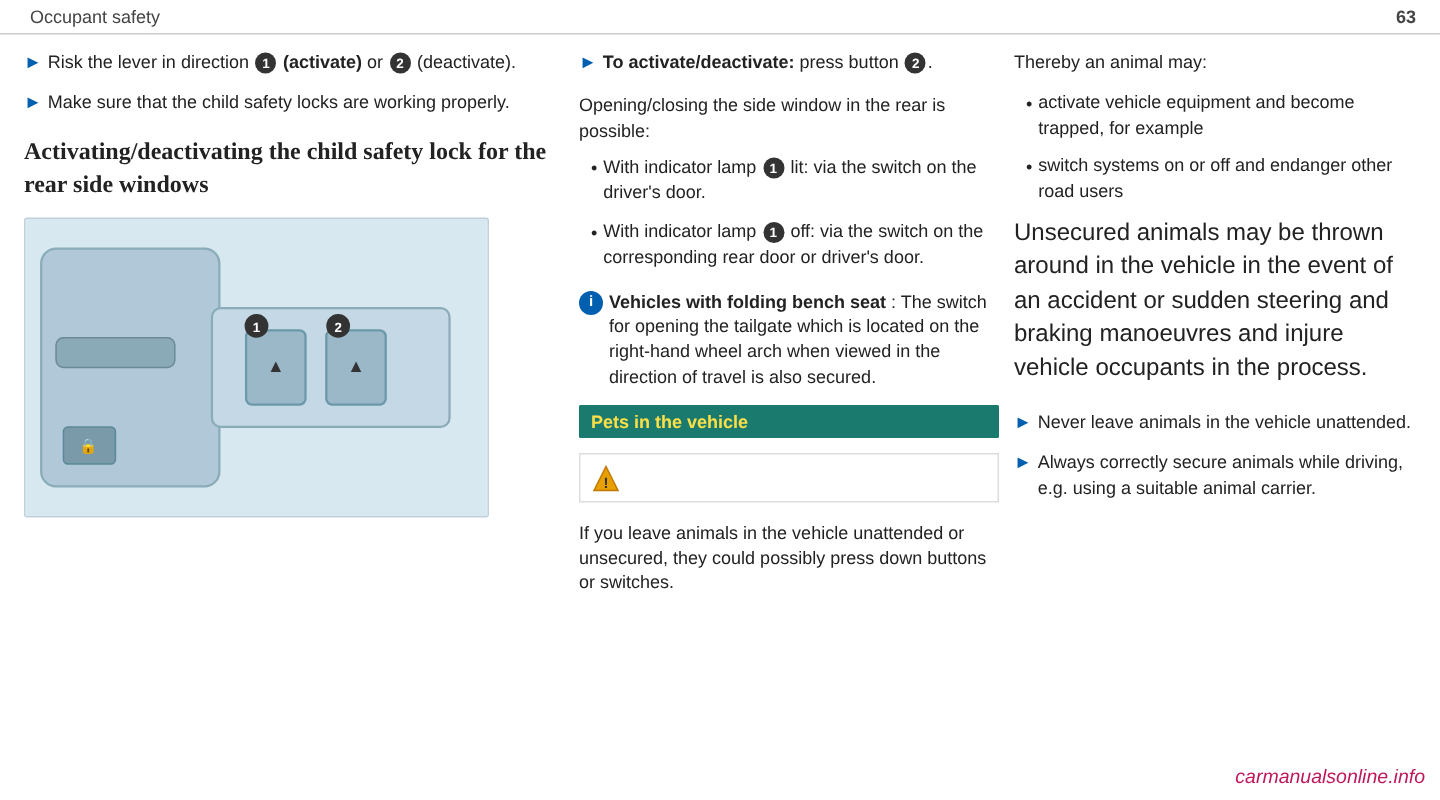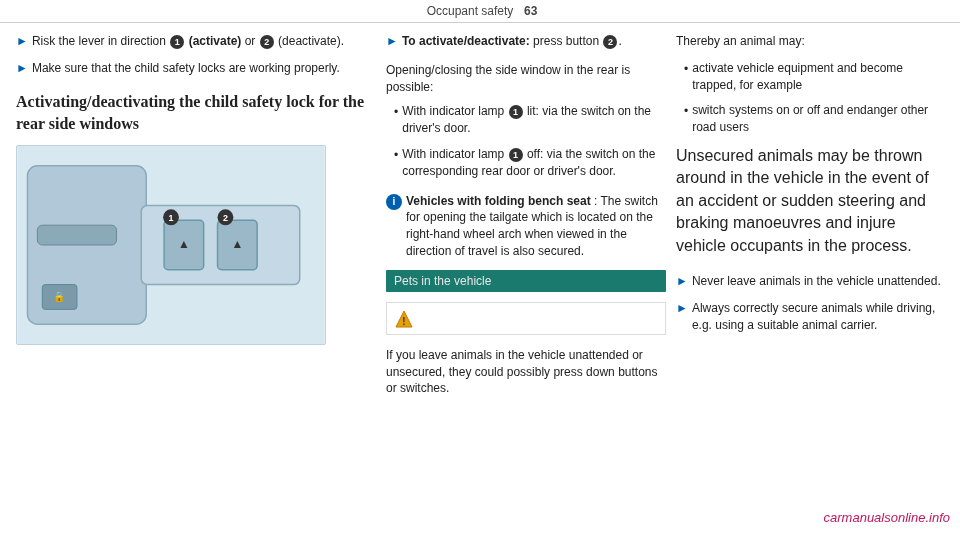--- a/index.html
+++ b/index.html
@@ -7,21 +7,21 @@
       font-family: Arial, sans-serif;
       font-size: 12px;
       background: #fff;
       color: #222;
       width: 960px;
       height: 533px;
       overflow: hidden;
     }
     .header-bar {
       display: flex;
-      justify-content: center;
+      justify-content: space-between;
       align-items: center;
       padding: 4px 16px;
       border-bottom: 1px solid #ccc;
       font-size: 12px;
       color: #444;
     }
     .header-bar span {
       margin-left: 4px;
     }
     .page-number {
@@ -125,24 +125,24 @@
       display: flex;
       align-items: center;
       justify-content: center;
       font-size: 10px;
       font-weight: bold;
       flex-shrink: 0;
       margin-top: 1px;
     }
     .section-bar {
       background: #1a7a6e;
-      color: #e5e5e5;
+      color: #fde047;
       padding: 4px 8px;
       font-size: 12px;
-      font-weight: normal;
+      font-weight: bold;
       margin-top: 4px;
       margin-bottom: 4px;
       border-radius: 1px;
     }
     .warning-block {
       display: flex;
       flex-direction: row;
       gap: 6px;
       background: #fff;
       border: 1px solid #ddd;

